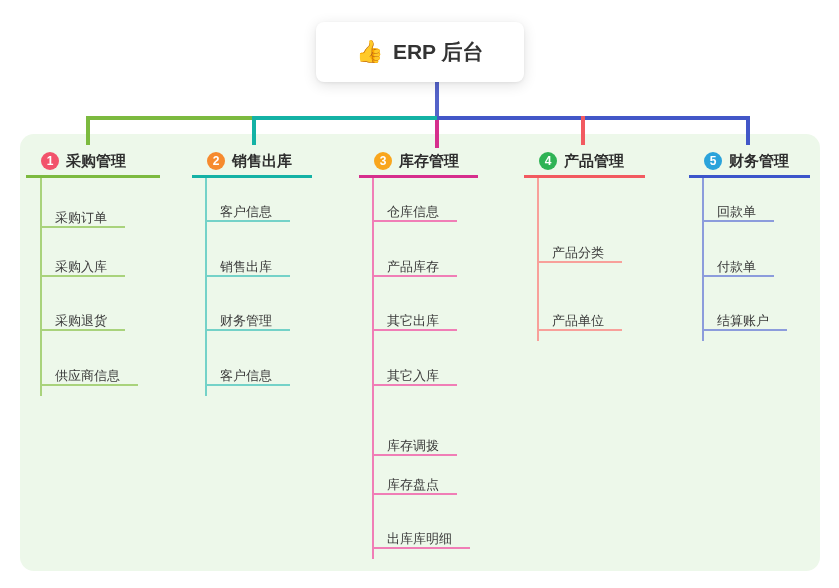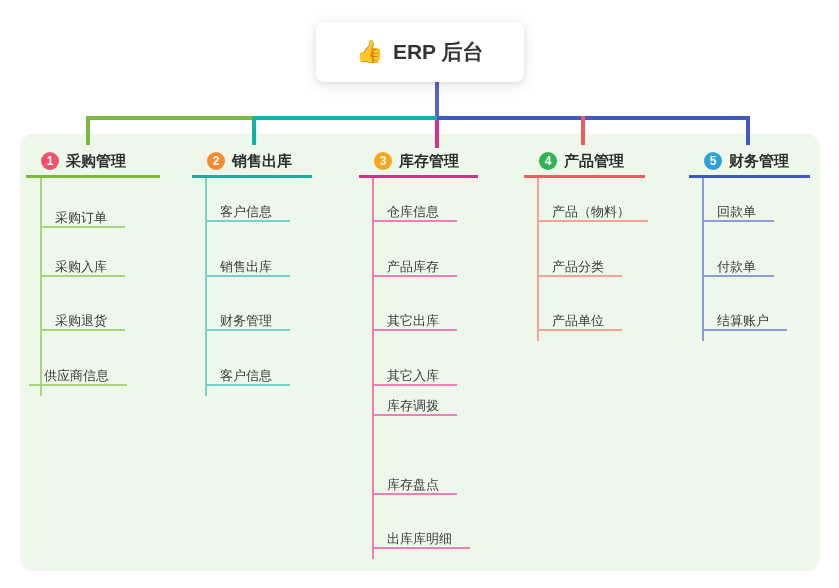--- a/index.html
+++ b/index.html
@@ -71,49 +71,48 @@
     <span>ERP 后台</span>
   </div>
 
   <span class="badge bg1" style="left:41px">1</span>
   <span class="blabel" style="left:66px">采购管理</span>
   <div class="bunder bu1" style="left:26px;width:134px"></div>
   <div class="vline vl1" style="left:40px;height:218px"></div>
   <div class="child ch1" style="left:40px;top:208px">采购订单</div>
   <div class="child ch1" style="left:40px;top:257px">采购入库</div>
   <div class="child ch1" style="left:40px;top:311px">采购退货</div>
-  <div class="child ch1" style="left:29px;top:366px">供应商信息</div>
+  <div class="child ch1" style="left:40px;top:366px">供应商信息</div>
 
   <span class="badge bg2" style="left:207px">2</span>
   <span class="blabel" style="left:232px">销售出库</span>
   <div class="bunder bu2" style="left:192px;width:120px"></div>
   <div class="vline vl2" style="left:205px;height:218px"></div>
   <div class="child ch2" style="left:205px;top:202px">客户信息</div>
   <div class="child ch2" style="left:205px;top:257px">销售出库</div>
   <div class="child ch2" style="left:205px;top:311px">财务管理</div>
   <div class="child ch2" style="left:205px;top:366px">客户信息</div>
 
   <span class="badge bg3" style="left:374px">3</span>
   <span class="blabel" style="left:399px">库存管理</span>
   <div class="bunder bu3" style="left:359px;width:119px"></div>
   <div class="vline vl3" style="left:372px;height:381px"></div>
   <div class="child ch3" style="left:372px;top:202px">仓库信息</div>
   <div class="child ch3" style="left:372px;top:257px">产品库存</div>
   <div class="child ch3" style="left:372px;top:311px">其它出库</div>
   <div class="child ch3" style="left:372px;top:366px">其它入库</div>
-  <div class="child ch3" style="left:372px;top:396px">库存调拨</div>
+  <div class="child ch3" style="left:372px;top:436px">库存调拨</div>
   <div class="child ch3" style="left:372px;top:475px">库存盘点</div>
   <div class="child ch3" style="left:372px;top:529px">出库库明细</div>
 
   <span class="badge bg4" style="left:539px">4</span>
   <span class="blabel" style="left:564px">产品管理</span>
   <div class="bunder bu4" style="left:524px;width:121px"></div>
   <div class="vline vl4" style="left:537px;height:163px"></div>
-  <div class="child ch4" style="left:537px;top:202px">产品（物料）</div>
-  <div class="child ch4" style="left:537px;top:257px">产品分类</div>
+  <div class="child ch4" style="left:537px;top:243px">产品分类</div>
   <div class="child ch4" style="left:537px;top:311px">产品单位</div>
 
   <span class="badge bg5" style="left:704px">5</span>
   <span class="blabel" style="left:729px">财务管理</span>
   <div class="bunder bu5" style="left:689px;width:121px"></div>
   <div class="vline vl5" style="left:702px;height:163px"></div>
   <div class="child ch5" style="left:702px;top:202px">回款单</div>
   <div class="child ch5" style="left:702px;top:257px">付款单</div>
   <div class="child ch5" style="left:702px;top:311px">结算账户</div>
 

